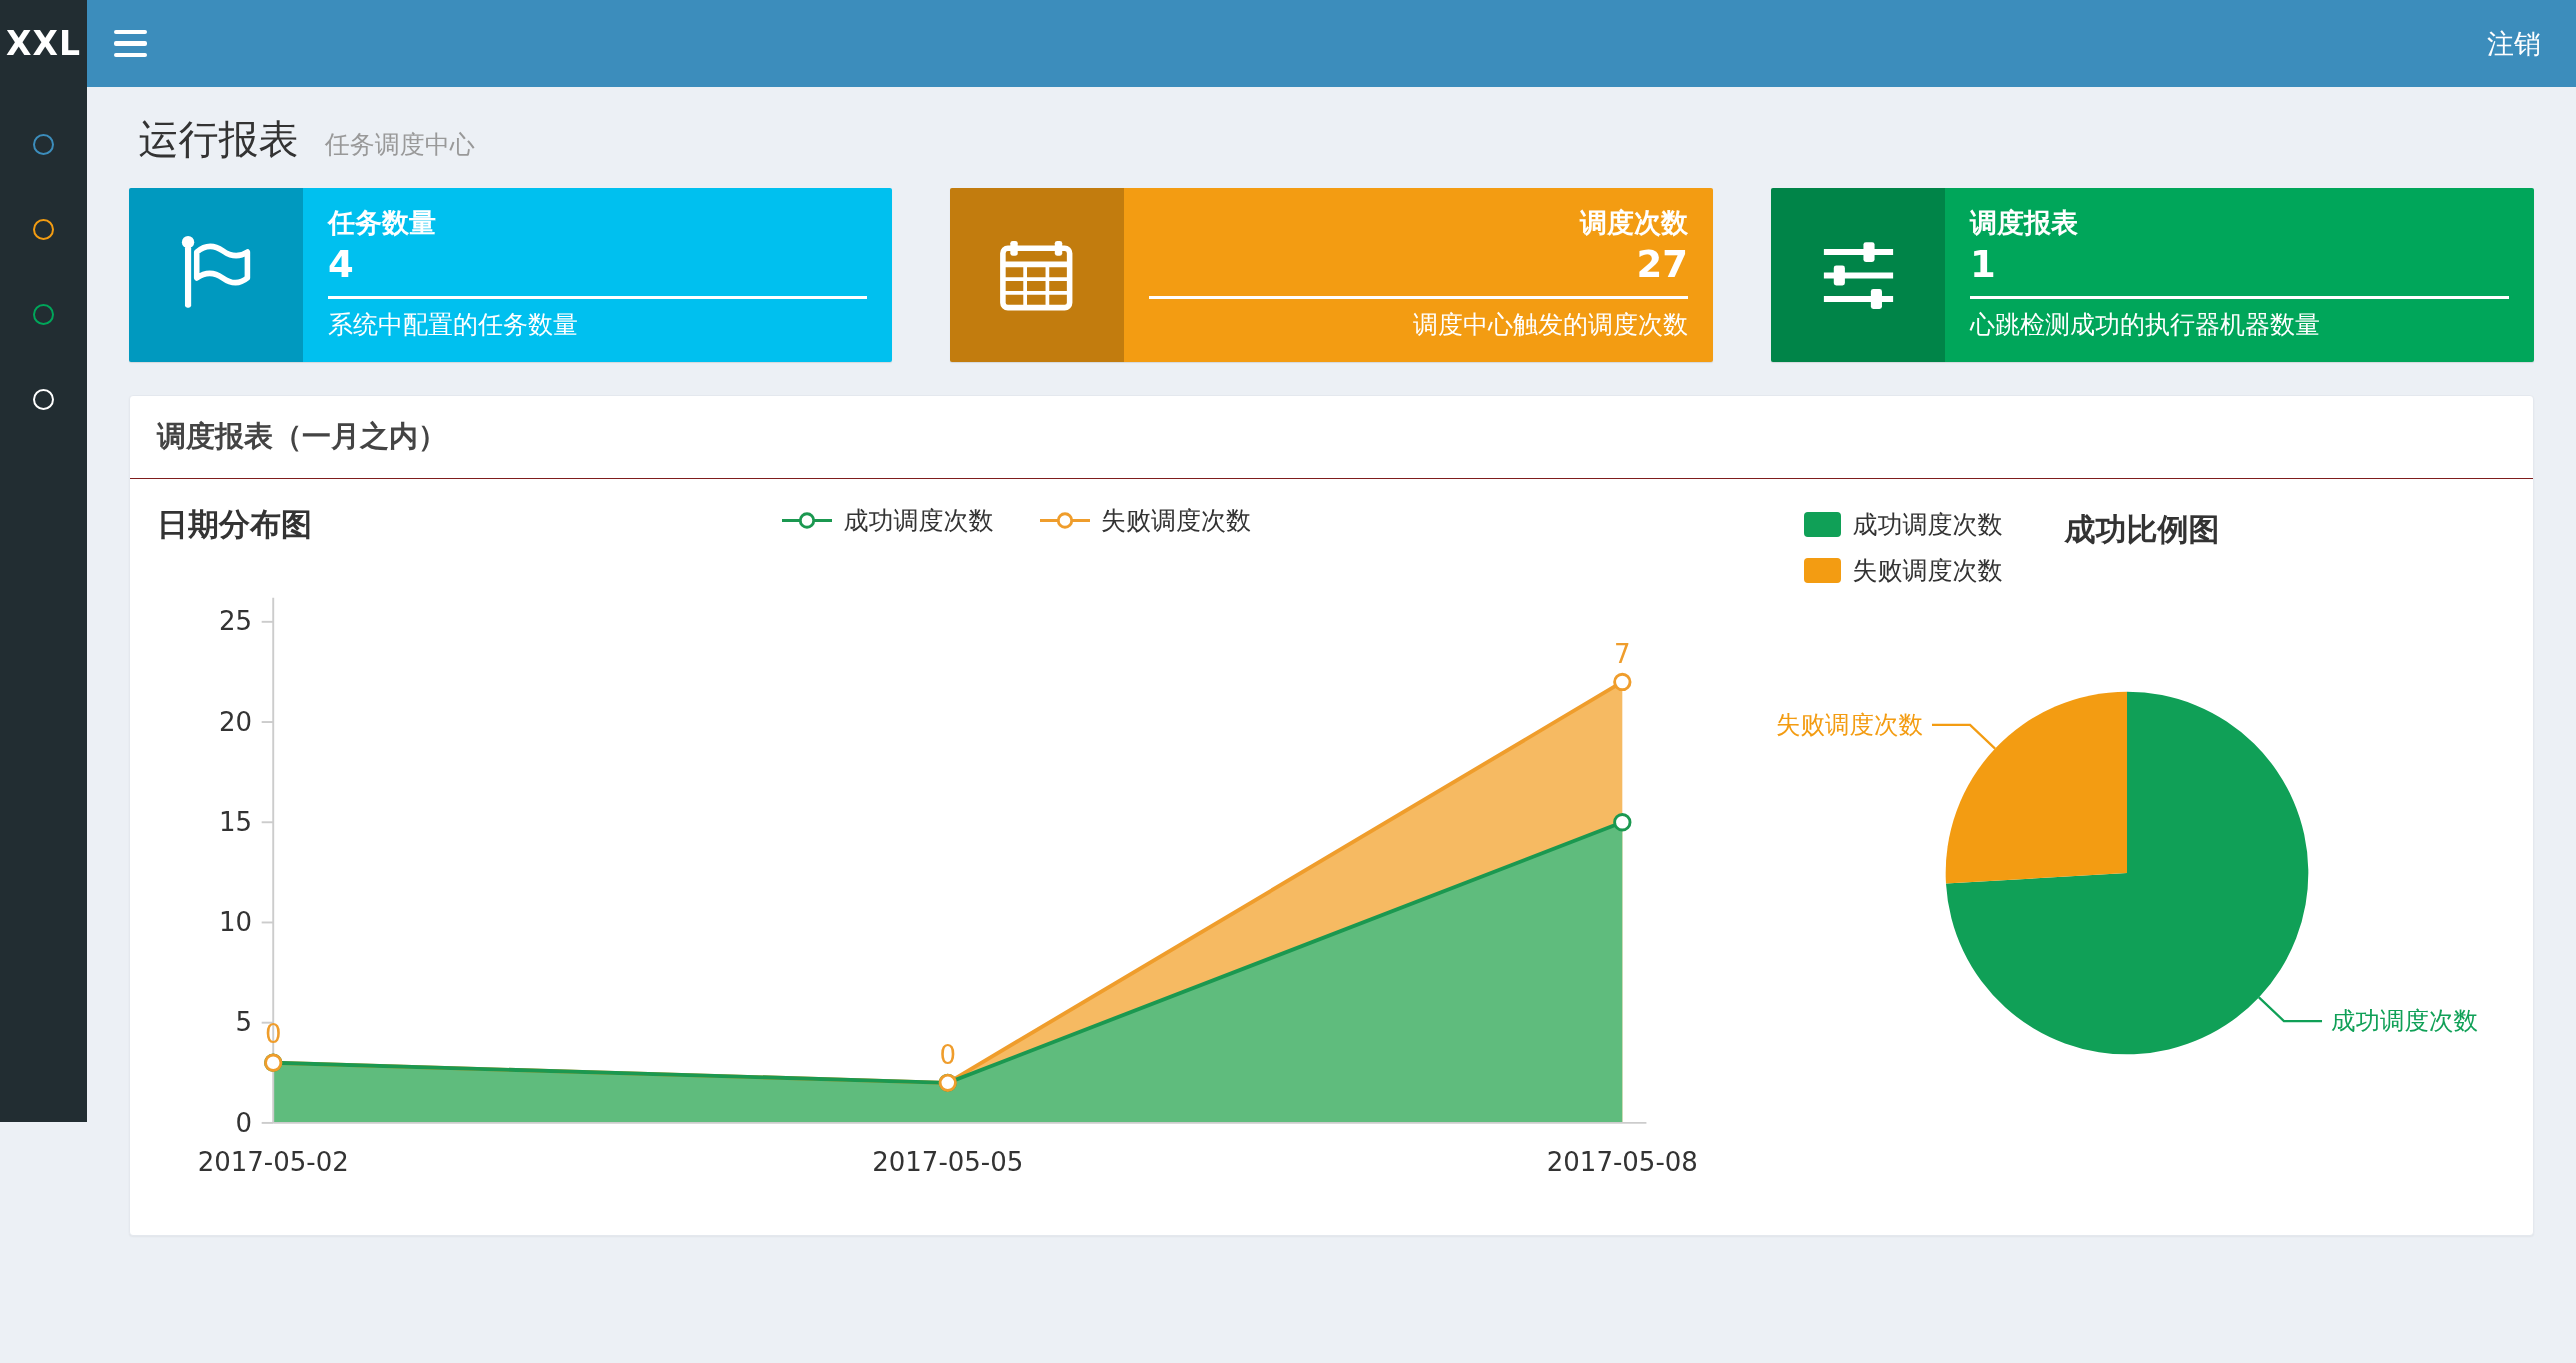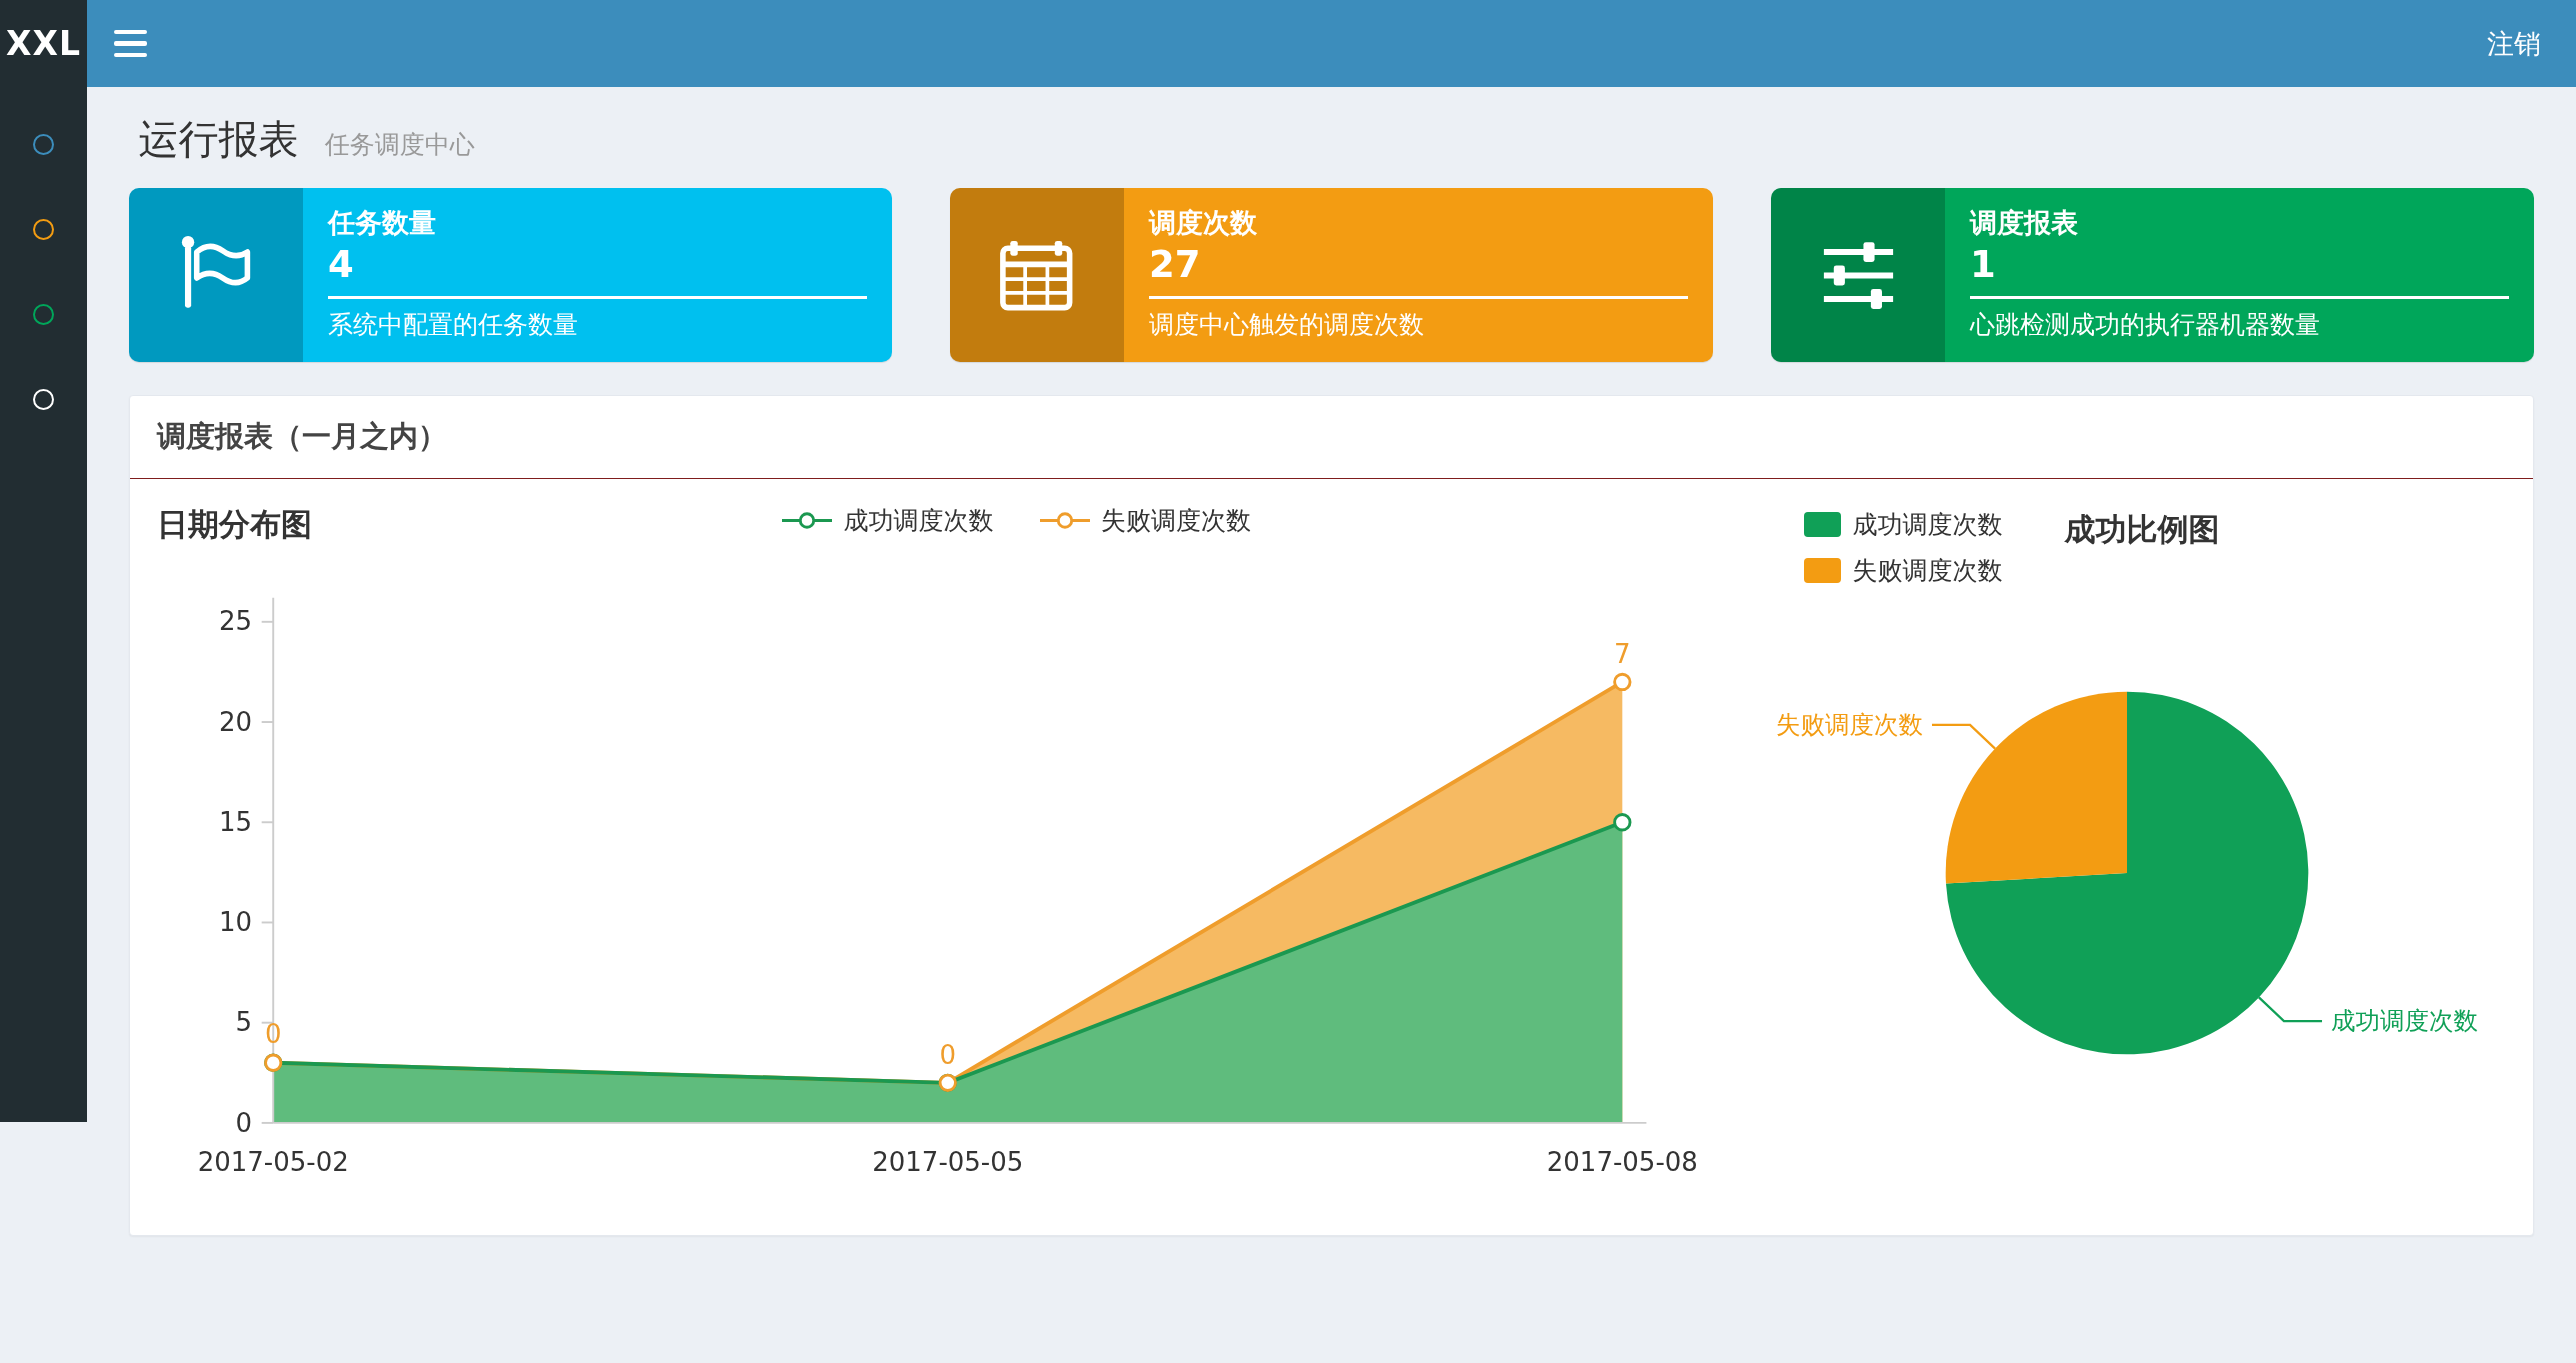--- a/index.html
+++ b/index.html
@@ -23,21 +23,21 @@
   .ring{width:21px;height:21px;border:2.9px solid #fff;border-radius:50%}
   .right-col{flex:1;display:flex;flex-direction:column;background:#ecf0f5;min-width:0}
   .content{flex:1;padding:0 42px}
 
   .content-header{padding:25px 9.6px 21px}
   .content-header h1{margin:0;font-size:40px;font-weight:500;color:#333}
   .content-header small{font-size:25px;color:#999;font-weight:400;margin-left:13.5px}
 
   
   .info-row{display:flex;gap:58px}
-  .info-box{flex:1;height:174px;display:flex;color:#fff;border-radius:10px;overflow:hidden;box-shadow:0 1px 1px rgba(0,0,0,0.1)}
+  .info-box{flex:1;height:174px;display:flex;color:#fff;border-radius:2px;overflow:hidden;box-shadow:0 1px 1px rgba(0,0,0,0.1)}
   .info-icon{width:174px;flex:0 0 174px;background:rgba(0,0,0,0.2);display:flex;align-items:center;justify-content:center}
   .info-content{flex:1;padding:17.4px 25px 11.6px;min-width:0}
   .info-title{font-size:27px;font-weight:600}
   .info-number{font-size:37px;font-weight:700;margin-top:1.9px}
   .info-divider{height:2.9px;background:#fff;margin:9.6px 0;width:100%}
   .info-desc{font-size:25px;white-space:nowrap}
 
   
   .panel{margin-top:33px;background:#fff;border-radius:3.9px;border:1px solid #e4e8ee;box-shadow:0 1px 1.9px rgba(0,0,0,0.05)}
   .panel-header{padding:21px 27px;font-size:29px;font-weight:600;color:#444;border-bottom:1px solid #7f1d1d}
@@ -118,21 +118,21 @@
               </svg>
             </div>
             <div class="info-content">
               <div class="info-title">任务数量</div>
               <div class="info-number">4</div>
               <div class="info-divider"></div>
               <div class="info-desc">系统中配置的任务数量</div>
             </div>
           </div>
 
-          <div class="info-box" style="background: rgb(243, 156, 18);">
+          <div class="info-box" style="background: rgb(243, 156, 18); text-align: right;">
             <div class="info-icon">
               <svg width="89" height="89" viewBox="0 0 72 72">
                 <rect x="14" y="8" width="6" height="12" rx="2" fill="#fff"></rect>
                 <rect x="50" y="8" width="6" height="12" rx="2" fill="#fff"></rect>
                 <rect x="8" y="14" width="54" height="48" rx="4" fill="none" stroke="#fff" stroke-width="4.5"></rect>
                 <line x1="8" y1="27" x2="62" y2="27" stroke="#fff" stroke-width="4.5"></line>
                 <line x1="26" y1="27" x2="26" y2="62" stroke="#fff" stroke-width="3"></line>
                 <line x1="44" y1="27" x2="44" y2="62" stroke="#fff" stroke-width="3"></line>
                 <line x1="8" y1="39" x2="62" y2="39" stroke="#fff" stroke-width="3"></line>
                 <line x1="8" y1="50" x2="62" y2="50" stroke="#fff" stroke-width="3"></line>

